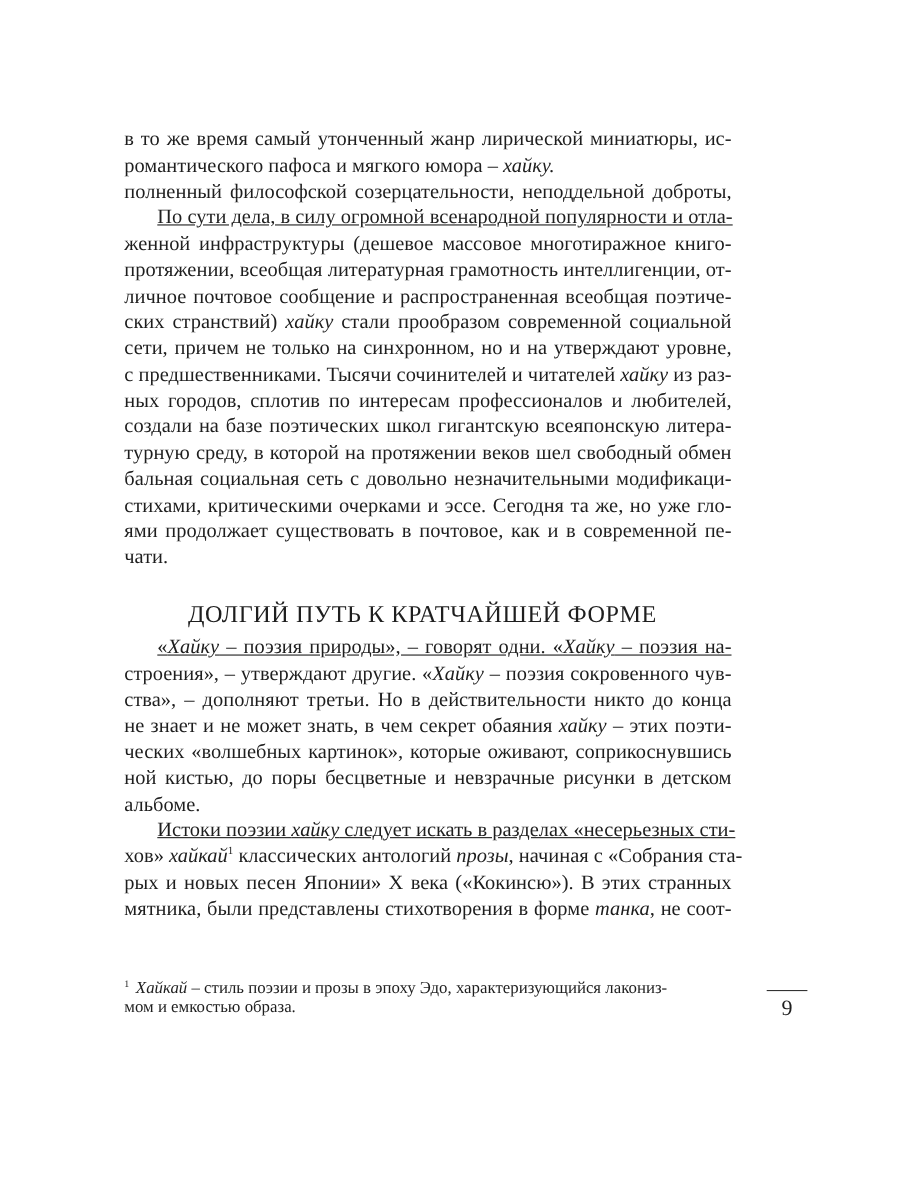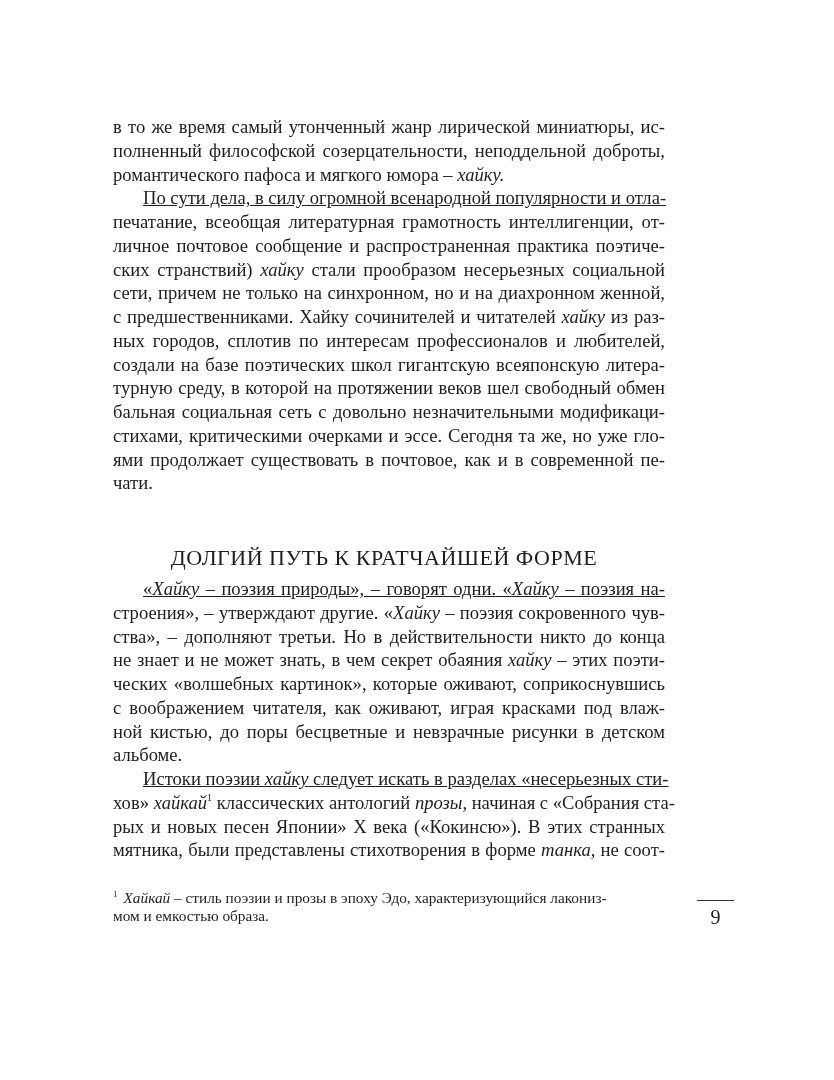--- a/index.html
+++ b/index.html
@@ -32,46 +32,46 @@
   .page-rule { position:absolute; left:697px; top:900px; width:37px; height:1px; background:#333; }
   .page-number { position:absolute; left:697px; width:37px; top:905px; text-align:center; font-size:20px; line-height:24px; }
 </style>
 </head>
 <body>
 
 <div class="page">
 
   <div class="text-block" id="block1">
     <span class="line">в то же время самый утонченный жанр лирической миниатюры, ис-</span>
+    <span class="line last"><span>романтического пафоса и мягкого юмора –</span> <span class="it">хайку.</span></span>
     <span class="line">полненный философской созерцательности, неподдельной доброты,</span>
-    <span class="line last"><span>романтического пафоса и мягкого юмора –</span> <span class="it">хайку.</span></span>
     <span class="line indent">По сути дела, в силу огромной всенародной популярности и отла-</span>
-    <span class="line">печатание, всеобщая литературная грамотность интеллигенции, от-</span>
-    <span class="line">личное почтовое сообщение и распространенная практика поэтиче-</span>
-    <span class="line"><span>ских странствий)</span> <span class="it">хайку</span> <span>стали прообразом несерьезных социальной</span></span>
-    <span class="line">сети, причем не только на синхронном, но и на диахронном женной,</span>
-    <span class="line"><span>с предшественниками. Хайку сочинителей и читателей</span> <span class="it">хайку</span> <span>из раз-</span></span>
+    <span class="line">женной инфраструктуры (дешевое массовое многотиражное книго-</span>
+    <span class="line">протяжении, всеобщая литературная грамотность интеллигенции, от-</span>
+    <span class="line">личное почтовое сообщение и распространенная всеобщая поэтиче-</span>
+    <span class="line"><span>ских странствий)</span> <span class="it">хайку</span> <span>стали прообразом современной социальной</span></span>
+    <span class="line">сети, причем не только на синхронном, но и на утверждают уровне,</span>
+    <span class="line"><span>с предшественниками. Тысячи сочинителей и читателей</span> <span class="it">хайку</span> <span>из раз-</span></span>
     <span class="line">ных городов, сплотив по интересам профессионалов и любителей,</span>
     <span class="line">создали на базе поэтических школ гигантскую всеяпонскую литера-</span>
     <span class="line">турную среду, в которой на протяжении веков шел свободный обмен</span>
     <span class="line">бальная социальная сеть с довольно незначительными модификаци-</span>
     <span class="line">стихами, критическими очерками и эссе. Сегодня та же, но уже гло-</span>
     <span class="line">ями продолжает существовать в почтовое, как и в современной пе-</span>
     <span class="line last">чати.</span>
   </div>
 
   <div class="heading">ДОЛГИЙ ПУТЬ К КРАТЧАЙШЕЙ ФОРМЕ</div>
 
   <div class="text-block" id="block2">
     <span class="line indent"><span>«</span><span class="it">Хайку</span><span> – поэзия природы», – говорят одни. «</span><span class="it">Хайку</span><span> – поэзия на-</span></span>
     <span class="line"><span>строения», – утверждают другие. «</span><span class="it">Хайку</span><span> – поэзия сокровенного чув-</span></span>
     <span class="line">ства», – дополняют третьи. Но в действительности никто до конца</span>
     <span class="line"><span>не знает и не может знать, в чем секрет обаяния </span><span class="it">хайку</span><span> – этих поэти-</span></span>
     <span class="line">ческих «волшебных картинок», которые оживают, соприкоснувшись</span>
-    <span class="line">с воображением читателя, как оживают, играя красками под влаж-</span>
     <span class="line">ной кистью, до поры бесцветные и невзрачные рисунки в детском</span>
     <span class="line last">альбоме.</span>
     <span class="line indent"><span>Истоки поэзии </span><span class="it">хайку</span><span> следует искать в разделах «несерьезных сти-</span></span>
     <span class="line"><span>хов» </span><span class="it">хайкай</span><span class="sup">1</span><span> классических антологий </span><span class="it">прозы</span><span>, начиная с «Собрания ста-</span></span>
     <span class="line">рых и новых песен Японии» X века («Кокинсю»). В этих странных</span>
     <span class="line"><span>мятника, были представлены стихотворения в форме </span><span class="it">танка</span><span>, не соот-</span></span>
   </div>
 
   <div class="footnote">
     <span class="line"><span class="fn-mark">1</span><span class="it">Хайкай</span><span> – стиль поэзии и прозы в эпоху Эдо, характеризующийся лакониз-</span></span>

